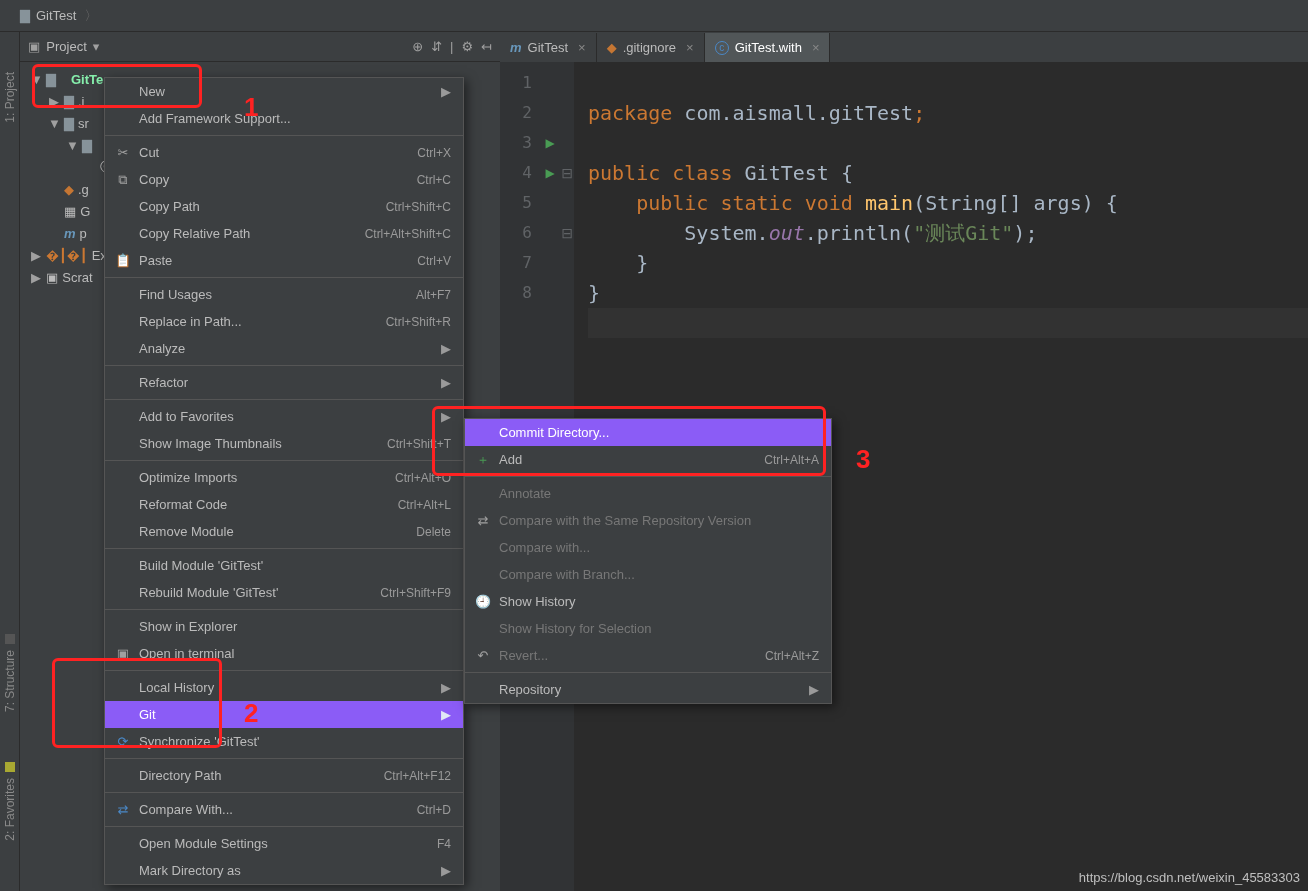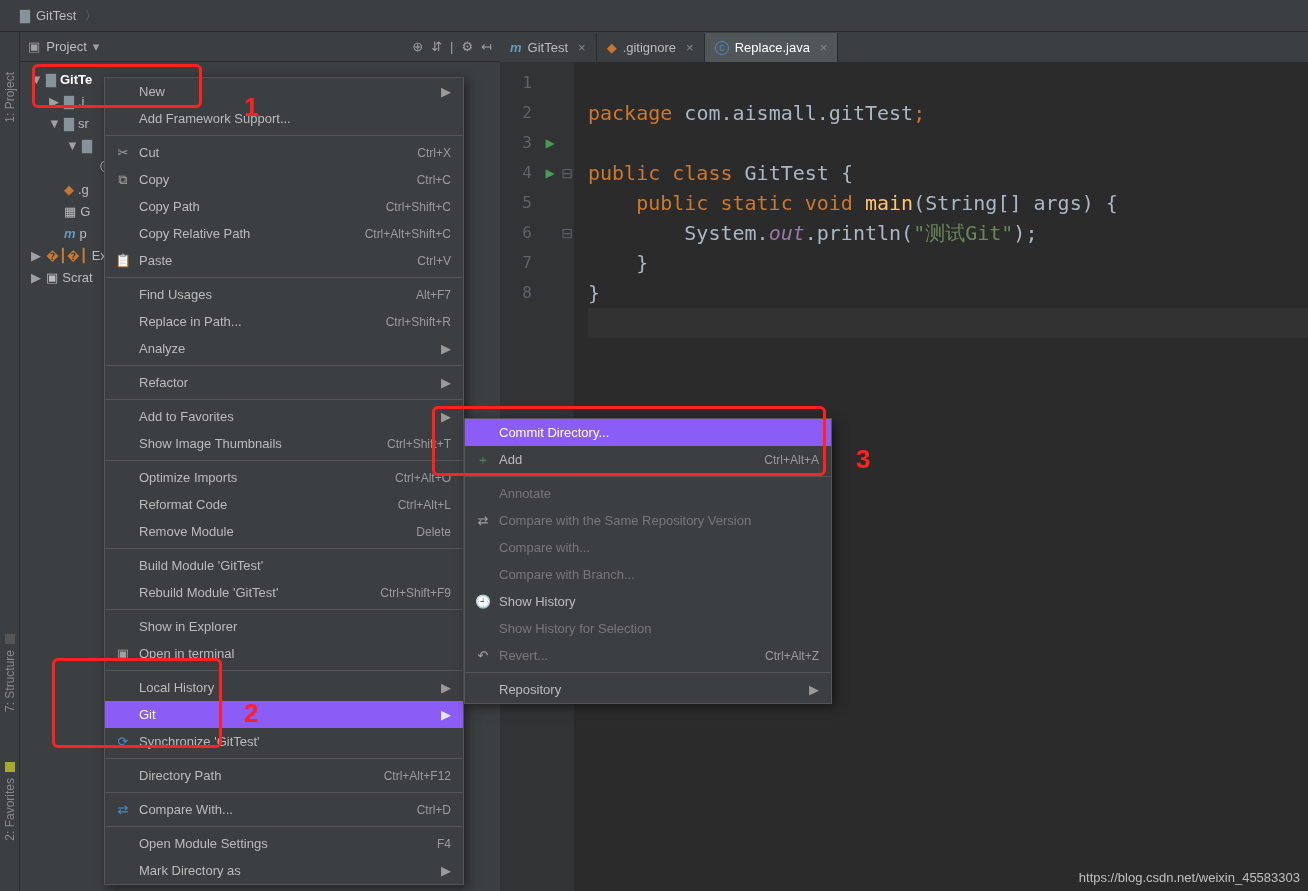--- a/index.html
+++ b/index.html
@@ -21,21 +21,21 @@
   
   .project { width: 480px; background: #3c3f41; position: relative; }
   .project-header { display:flex; align-items:center; height: 30px; padding: 0 8px; border-bottom:1px solid #2b2b2b; }
   .project-header .ph-left { display:flex; align-items:center; gap:6px; }
   .project-header .ph-icon { color:#a0a0a0; }
   .project-header .ph-right { margin-left:auto; display:flex; gap:8px; color:#a0a0a0; }
   .tree { padding: 6px 0 0 10px; color:#bbbbbb; font-size:13px; }
   .tree-row { display:flex; align-items:center; height:22px; gap:4px; }
   .tree-arrow { width:12px; text-align:center; color:#a0a0a0; }
   .tree-folder { color:#87939a; }
-  .tree-bold { font-weight:bold; color:#ffffff;}
+  .tree-bold { font-weight:bold; color:#86efac;margin-left:11px;}
   .tree-lib { color:#cc7832;}
   .tree-m { color:#6897bb; font-style:italic; font-weight:bold;}
 
   
   .editor { flex:1; background:#2b2b2b; display:flex; flex-direction:column; }
   .tabs { display:flex; height:30px; background:#3c3f41; align-items:flex-end; }
   .tab { display:flex; align-items:center; height:29px; padding:0 10px; background:#3c3f41; color:#bbbbbb; gap:6px; border-right:1px solid #2b2b2b;}
   .tab.active { background:#515658; color:#ffffff;}
   .tab .tab-icon.m { color:#6897bb; font-style:italic; font-weight:bold;}
   .tab .tab-icon.g { color:#c57633;}
@@ -176,21 +176,21 @@
             <span>GitTest</span>
             <span class="close">×</span>
           </div>
       <div class="tab">
             <span class="tab-icon g">◆</span>
             <span>.gitignore</span>
             <span class="close">×</span>
           </div>
       <div class="tab active">
             <span class="tab-icon c">c</span>
-            <span>Replace.java</span>
+            <span>GitTest.with</span>
             <span class="close">×</span>
           </div>
     </div>
     <div class="code-area">
       <div class="gutter">
         <div>1</div>
         <div>2</div>
         <div>3</div>
         <div>4</div>
         <div>5</div>

